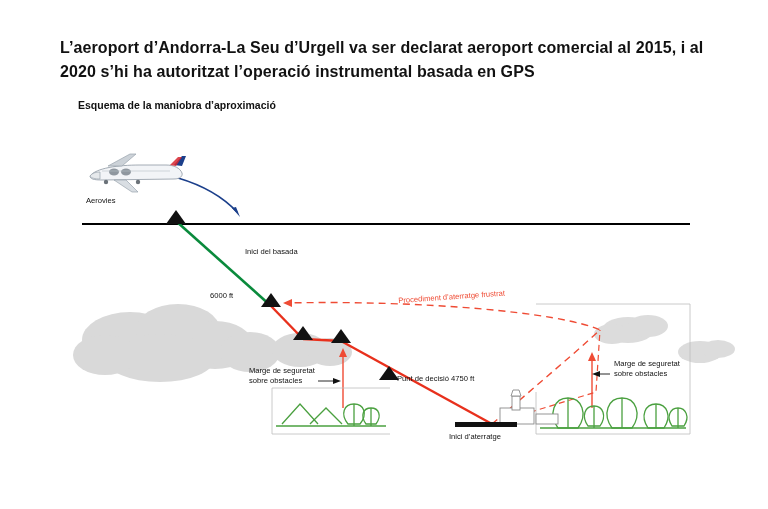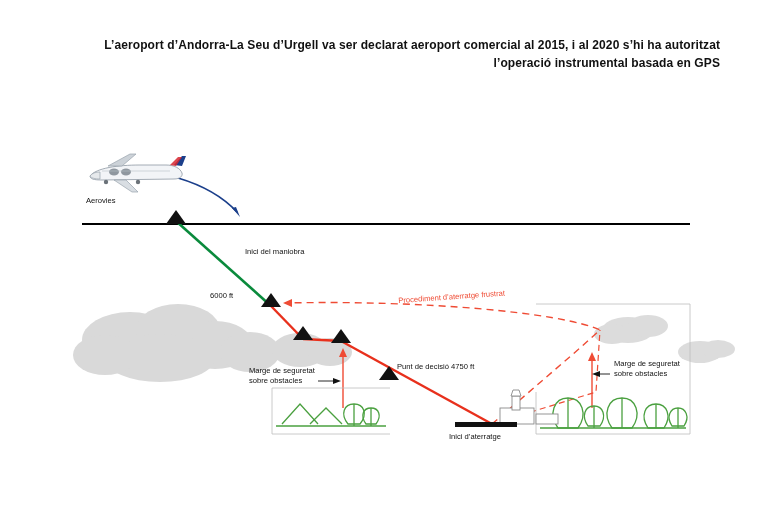--- a/index.html
+++ b/index.html
@@ -19,22 +19,22 @@
     position: absolute;
     left: 0; top: 0;
     width: 768px;
     height: 509px;
   }
   .title {
     position: absolute;
     left: 60px;
     top: 36px;
     width: 660px;
-    text-align: right;
-    font-size: 12px;
+    text-align: left;
+    font-size: 16px;
     font-weight: bold;
     line-height: 1.5;
     color: #111111;
     letter-spacing: 0.1px;
   }
   .subtitle {
     position: absolute;
     left: 78px;
     top: 98px;
     width: 220px;
@@ -46,21 +46,21 @@
   .lbl {
     position: absolute;
     font-size: 7.6px;
     color: #111111;
     line-height: 1.35;
     white-space: pre-line;
   }
   .lbl-aerovies { left: 86px; top: 196px; }
   .lbl-inici    { left: 245px; top: 247px; }
   .lbl-8000     { left: 210px; top: 291px; }
-  .lbl-punt     { left: 397px; top: 362px; }
+  .lbl-punt     { left: 397px; top: 374px; }
   .lbl-pista    { left: 449px; top: 432px; }
   .lbl-proc     { left: 398px; top: 296px; transform: rotate(-4deg); transform-origin: left top; }
   .lbl-marge-l  { left: 249px; top: 366px; }
   .lbl-marge-r  { left: 614px; top: 359px; }
 
   svg#diagram {
     position: absolute;
     left: 0; top: 0;
     width: 768px;
     height: 509px;
@@ -72,20 +72,21 @@
     width: 110px;
     height: 46px;
   }
 </style>
 </head>
 <body>
 
 <div id="stage">
 
   <div class="title">L’aeroport d’Andorra-La Seu d’Urgell va ser declarat aeroport comercial al 2015, i al 2020 s’hi ha autoritzat l’operació instrumental basada en GPS</div>
+  <div class="subtitle">Esquema de la maniobra d’aproximació</div>
 
   <svg id="diagram" viewBox="0 0 768 509">
 
     <g fill="#d9d9d9">
       <ellipse cx="130" cy="340" rx="48" ry="28"></ellipse>
       <ellipse cx="178" cy="330" rx="42" ry="26"></ellipse>
       <ellipse cx="215" cy="345" rx="38" ry="24"></ellipse>
       <ellipse cx="160" cy="358" rx="55" ry="24"></ellipse>
       <ellipse cx="250" cy="352" rx="30" ry="20"></ellipse>
       <ellipse cx="105" cy="355" rx="32" ry="20"></ellipse>
@@ -192,21 +193,21 @@
         <ellipse cx="48" cy="20" rx="5" ry="3.4" fill="#8f979f"></ellipse>
         <circle cx="28" cy="30" r="2.2" fill="#6b7279"></circle>
         <circle cx="60" cy="30" r="2.2" fill="#6b7279"></circle>
         <path d="M 12 24 C 14 21 18 20 22 20 L 22 27 C 17 27 13 26 12 24 Z" fill="#e6e9ec" stroke="#9aa3ad" stroke-width="0.7"></path>
         <line x1="24" y1="19" x2="92" y2="19" stroke="#b7c0c8" stroke-width="0.6"></line>
       </g>
     </svg>
   </div>
 
   <div class="lbl lbl-aerovies">Aerovies</div>
-  <div class="lbl lbl-inici">Inici del maniobra</div>
+  <div class="lbl lbl-inici">Inici del basada</div>
   <div class="lbl lbl-8000">6000 ft</div>
   <div class="lbl lbl-punt">Punt de decisió 4750 ft</div>
   <div class="lbl lbl-pista">Inici d’aterratge</div>
   <div class="lbl lbl-proc" style="color:#ef4b34;">Procediment d’aterratge frustrat</div>
   <div class="lbl lbl-marge-l">Marge de seguretat
 sobre obstacles</div>
   <div class="lbl lbl-marge-r">Marge de seguretat
 sobre obstacles</div>
 
 </div>

